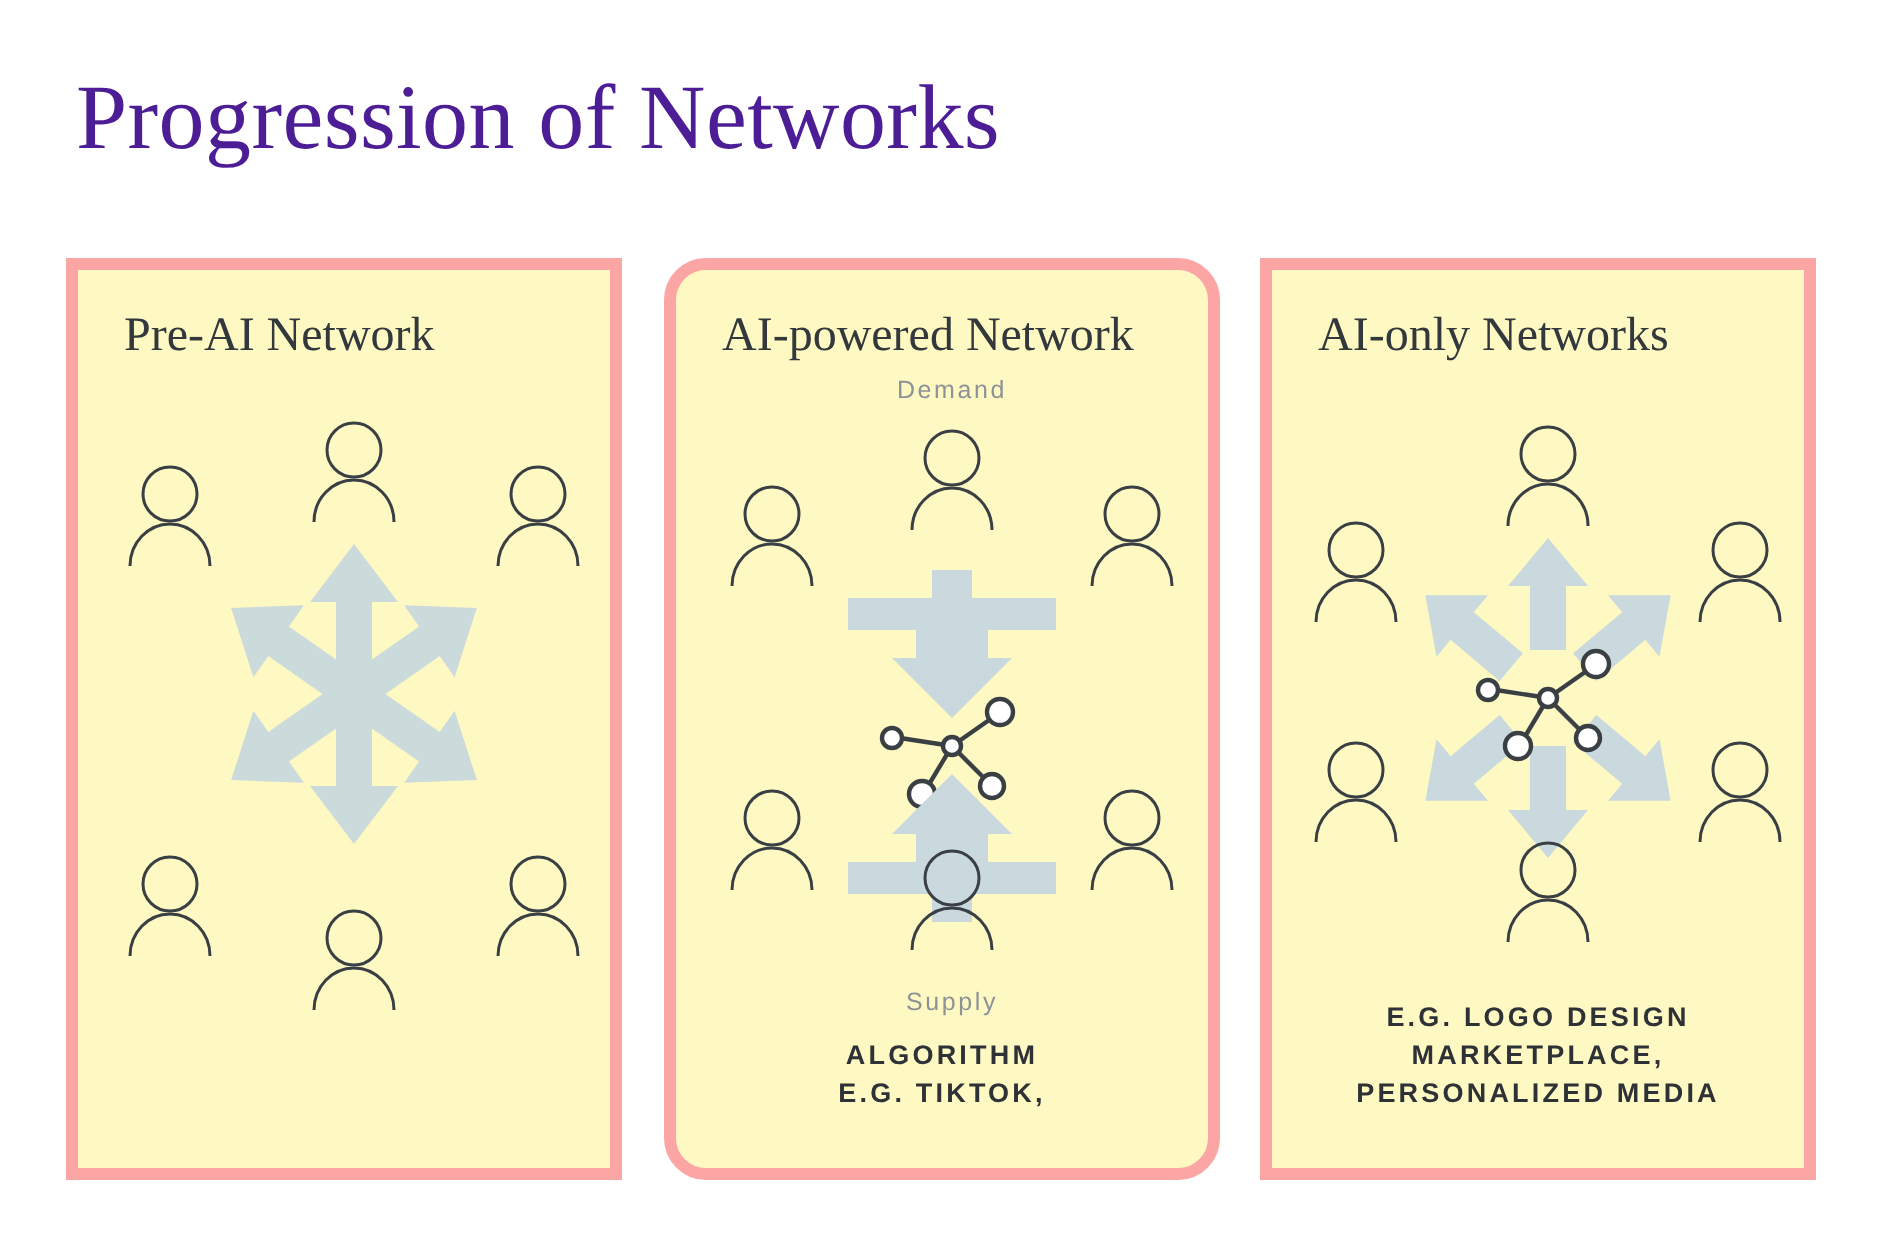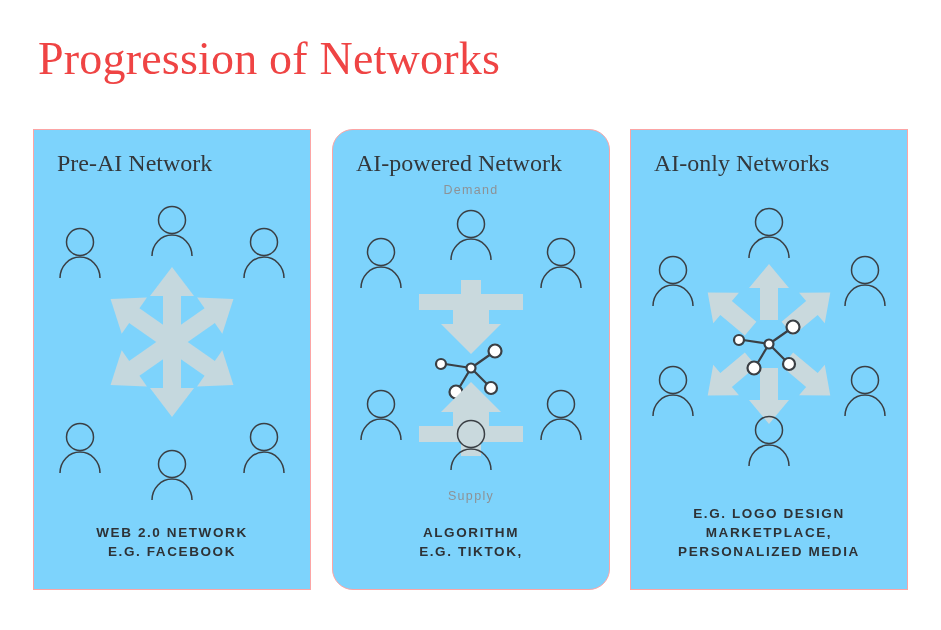--- a/index.html
+++ b/index.html
@@ -9,37 +9,37 @@
     font-family:"Liberation Sans", sans-serif;
     overflow:hidden;
     position:relative;
   }
   #page-title{
     position:absolute;
     left:38px; top:32px;
     font-family:"Liberation Serif", serif;
     font-size:46px;
     line-height:54px;
-    color:#ef4444;
+    color:#4c1d95;
     letter-spacing:0.2px;
     white-space:nowrap;
   }
   .panels{
     position:absolute;
     left:0; top:129px;
     width:941px; height:462px;
   }
   .panel{
     position:absolute;
     top:0;
     width:278px;
     height:461px;
-    border:1px solid #fca5a5;
+    border:6px solid #fca5a5;
     box-sizing:border-box;
-    background:#7dd3fc;
+    background:#fef9c3;
   }
   .panel.p0{ left:33px; }
   .panel.p1{ left:332px;border-radius:21px; }
   .panel.p2{ left:630px; }
   .panel-title{
     position:absolute;
     left:23px; top:18px;
     font-family:"Liberation Serif", serif;
     font-size:24px;
     line-height:30px;
@@ -122,24 +122,20 @@
               <use href="#person1"></use>
             </g>
           <g transform="translate(230,255)">
               <use href="#person1"></use>
             </g>
           <g transform="translate(138,282)">
               <use href="#person1"></use>
             </g>
         </g>
       </svg>
-    </div>
-    <div class="caption">
-      <span class="cline">WEB 2.0 NETWORK</span>
-      <span class="cline">E.G. FACEBOOK</span>
     </div>
   </div>
 
   <div class="panel p1">
     <div class="panel-title">AI-powered Network</div>
     <div class="stage">
       <svg viewBox="0 0 276 325" xmlns="http://www.w3.org/2000/svg">
         <defs>
           <g id="person2">
             <circle cx="0" cy="0" r="13.5" fill="none" stroke="#3a3f44" stroke-width="1.5"></circle>

